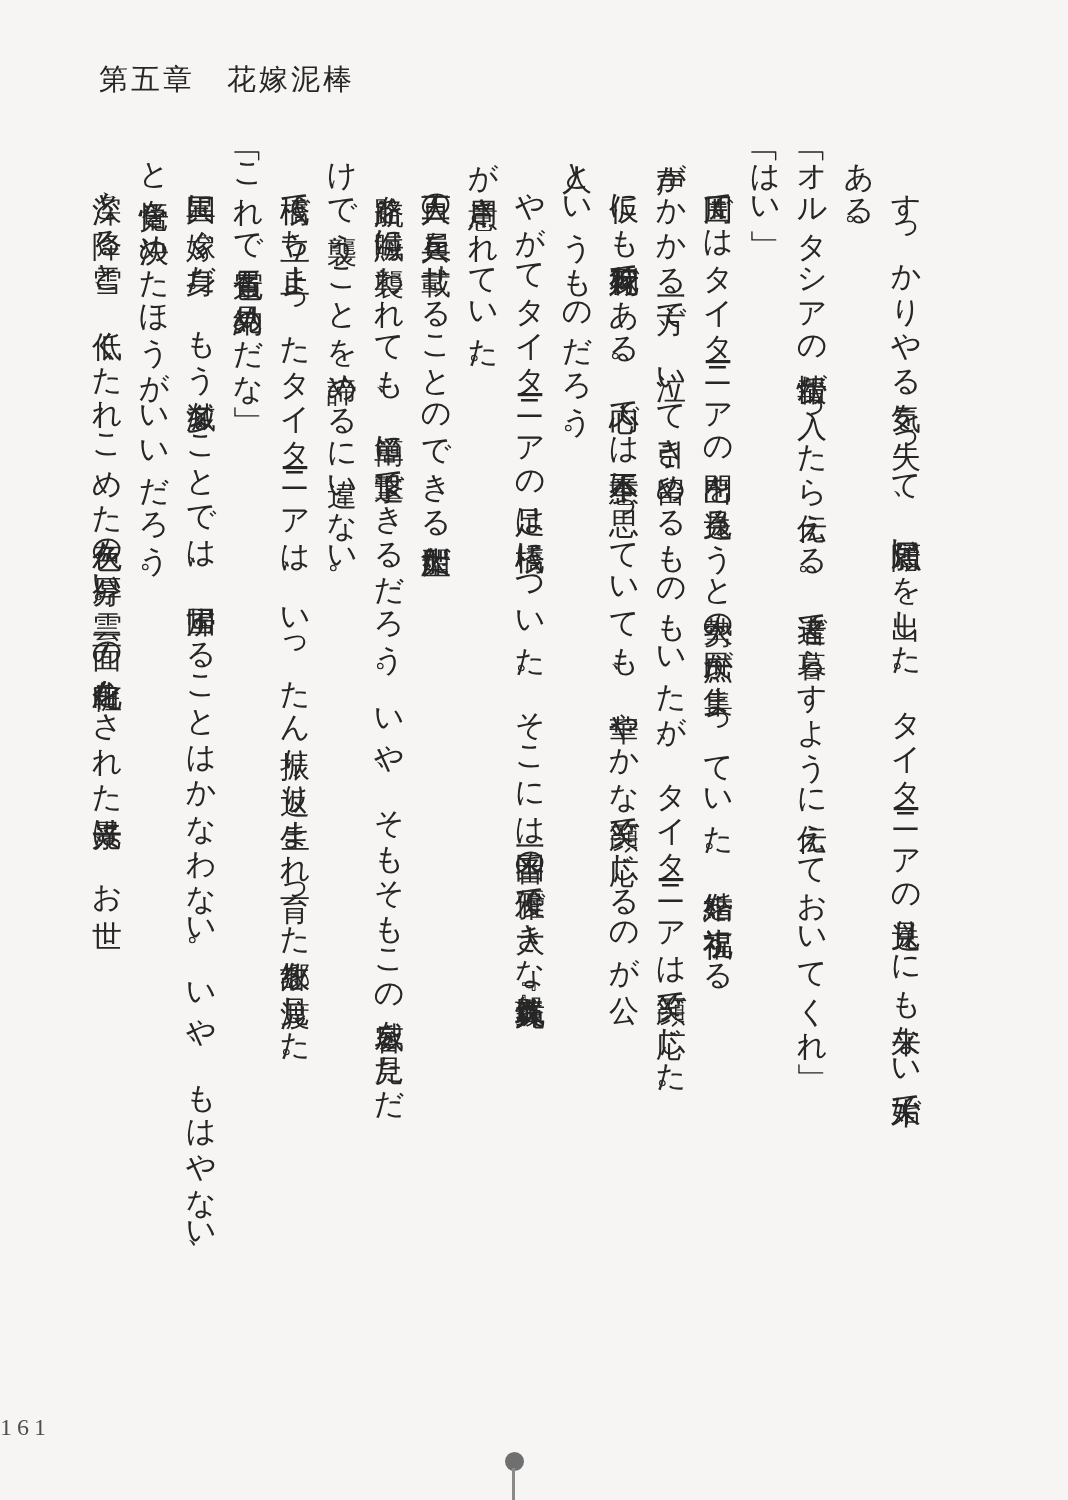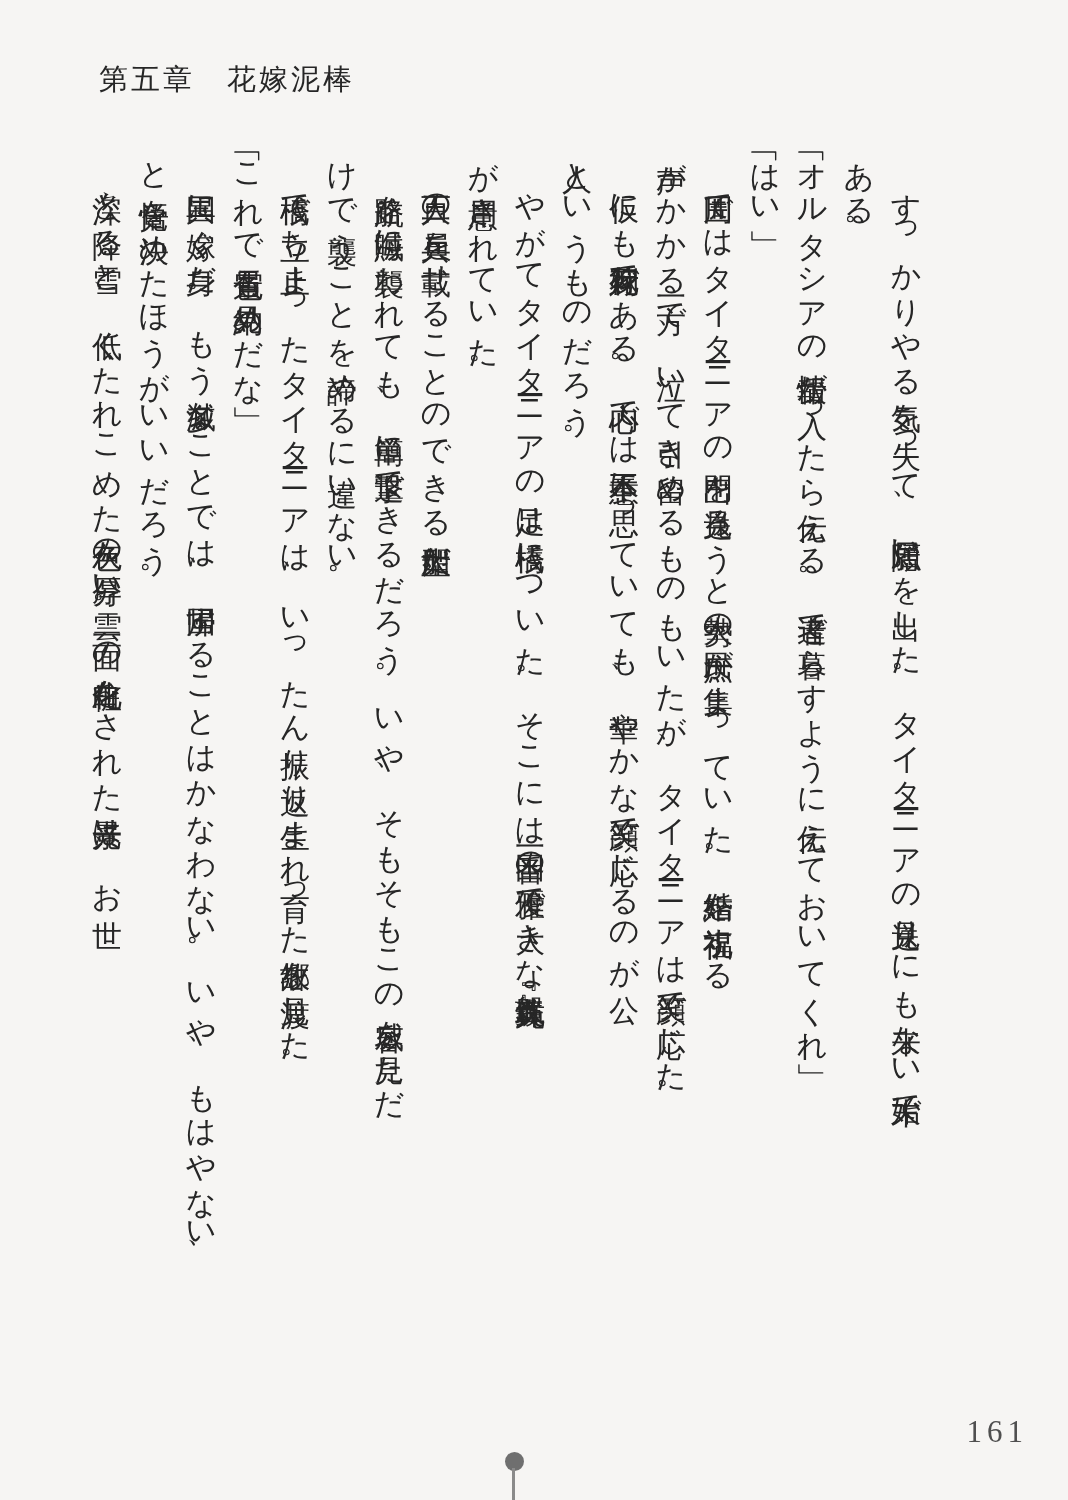--- a/index.html
+++ b/index.html
@@ -29,22 +29,22 @@
   .tcol{
     margin:0;padding:0;
     line-height:47px;
     white-space:nowrap;
     letter-spacing:0.5px;
   }
   .page-number{
     position:absolute;
     left:0;top:1414px;
     width:1028px;
-    text-align:right;
-    font-size:31px;
+    text-align:left;
+    font-size:24px;
     letter-spacing:5px;
     color:#4f4f4f;
   }
   .footer-dot{
     position:absolute;
     left:505px;top:1452px;
     width:19px;height:19px;
     border-radius:50%;
     background:#6f6f6f;
   }

